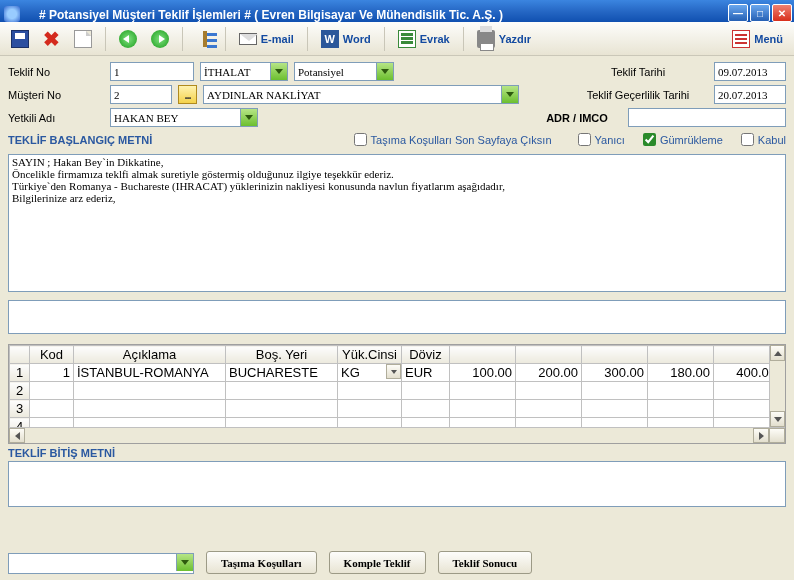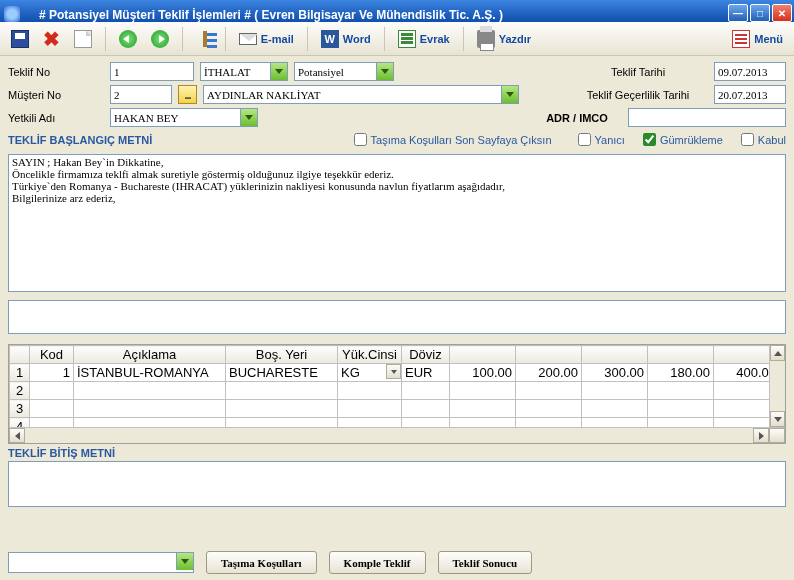--- a/index.html
+++ b/index.html
@@ -152,21 +152,21 @@
 .grid-scroll-v .sbtn.dn::after{border-top:5px solid #555;}
 .grid-scroll-h{height:16px;background:#ece9d8;border-top:1px solid #c0c0c0;display:flex;}
 .grid-scroll-h .sbtn{width:16px;background:linear-gradient(#fdfcf7,#e3dfce);border:1px solid #b0ad9b;display:flex;align-items:center;justify-content:center;cursor:pointer;}
 .grid-scroll-h .sbtn::after{content:"";border-top:4px solid transparent;border-bottom:4px solid transparent;}
 .grid-scroll-h .sbtn.l::after{border-right:5px solid #555;}
 .grid-scroll-h .sbtn.r::after{border-left:5px solid #555;}
 .grid-scroll-h .track{flex:1;}
 
 .bottom-bar {
   position:absolute; bottom:6px; left:8px; right:8px;
-  display:flex; gap:12px; align-items:center;
+  display:flex; gap:12px; align-items:flex-end;
 }
 .btn {
   height:23px;
   padding: 0 14px;
   background:linear-gradient(#fdfdfb,#e8e4d3);
   border:1px solid #9c9a86;
   border-radius:3px;
   font:bold 11px Tahoma;
   cursor:pointer;
 }

